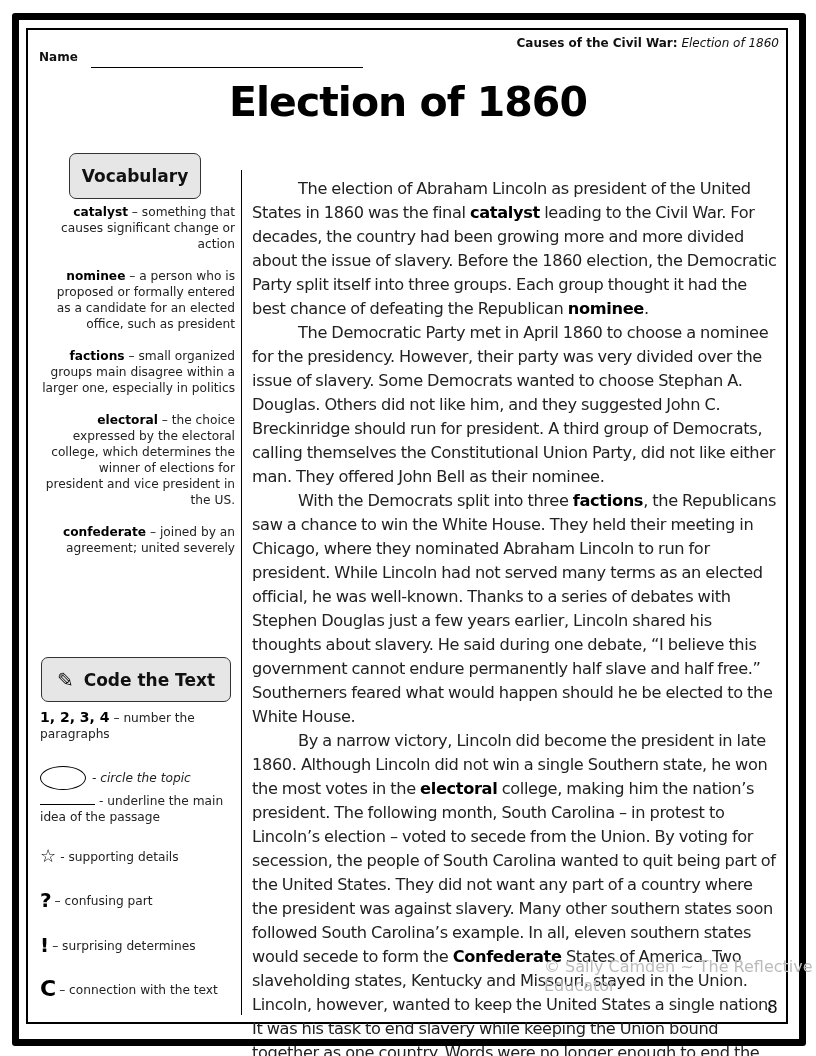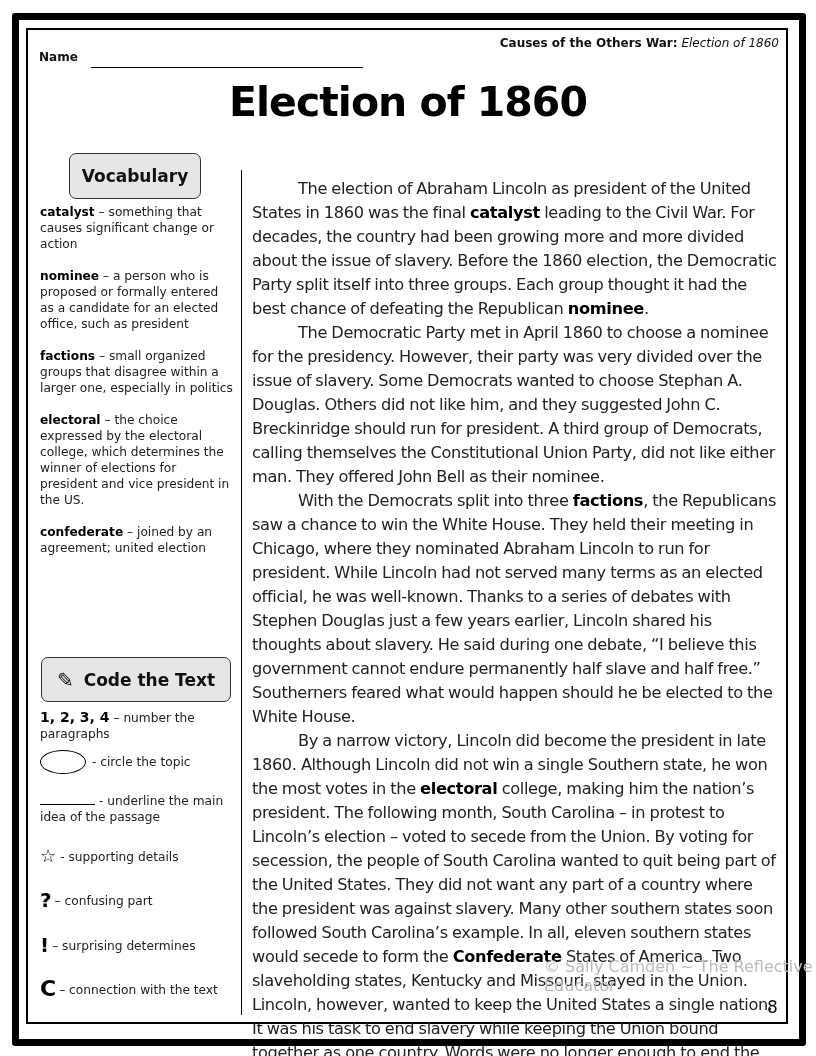--- a/index.html
+++ b/index.html
@@ -19,21 +19,21 @@
   .divider { position:absolute; left:241px; top:170px; width:0; height:845px; border-left:1.5px solid #000; }
 
   .side-box { position:absolute; background:#e6e6e6; border:1.5px solid #333; border-radius:7px;
               box-sizing:border-box; display:flex; align-items:center; justify-content:center;
               font-weight:bold; color:#111; }
   .vocab-box { left:69px; top:153px; width:132px; height:46px; font-size:17px; }
   .code-box { left:41px; top:657px; width:190px; height:45px; font-size:17px; }
   .code-box .pencil { font-size:20px; margin-right:10px; font-weight:normal; }
 
   .vocab-list { position:absolute; left:40px; top:204px; width:195px; font-size:12.2px; line-height:16px; color:#222; }
-  .vocab-item { margin-bottom:16px; }
+  .vocab-item { margin-bottom:16px;text-align:right; }
   .vocab-item b { color:#000; }
 
   .code-list { position:absolute; left:40px; top:709px; width:200px; font-size:12.2px; line-height:16px; color:#222; }
   .code-item { position:absolute; left:0; width:200px; }
   .code-item .sym { font-weight:bold; color:#000; }
   .oval { display:inline-block; width:46px; height:24px; border:1.5px solid #000; border-radius:50%;
           vertical-align:middle; margin-right:6px; box-sizing:border-box; }
   .uline { display:inline-block; width:55px; border-bottom:1.2px solid #000; margin-right:4px; height:10px; }
   .big-sym { font-size:20px; font-weight:bold; color:#000; vertical-align:-2px; margin-right:3px; }
   .star-sym { font-size:18px; color:#000; margin-right:4px; vertical-align:-1px; }
@@ -46,21 +46,21 @@
   .copyright { position:absolute; left:544px; top:957px; font-size:16px; color:#bbbbbb; }
   .page-num { position:absolute; left:767px; top:997px; font-size:17px; color:#111; }
 </style>
 </head>
 <body>
 
 <div class="outer-frame"></div>
 <div class="inner-frame"></div>
 
 <div class="series-title">
-  <b>Causes of the Others War:</b>
+  <b>Causes of the Civil War:</b>
   <i>Election of 1860</i>
 </div>
 
 <div class="name-row">Name</div>
 <div class="name-line"></div>
 
 <div class="page-title">Election of 1860</div>
 
 <div class="divider"></div>
 
@@ -69,40 +69,40 @@
 </div>
 
 <div class="vocab-list">
   <div class="vocab-item">
     <b>catalyst</b><span> – something that causes significant change or action</span>
   </div>
   <div class="vocab-item">
     <b>nominee</b><span> – a person who is proposed or formally entered as a candidate for an elected office, such as president</span>
   </div>
   <div class="vocab-item">
-    <b>factions</b><span> – small organized groups that disagree within a larger one, especially in politics</span>
+    <b>factions</b><span> – small organized groups main disagree within a larger one, especially in politics</span>
   </div>
   <div class="vocab-item">
     <b>electoral</b><span> – the choice expressed by the electoral college, which determines the winner of elections for president and vice president in the US.</span>
   </div>
   <div class="vocab-item">
-    <b>confederate</b><span> – joined by an agreement; united election</span>
+    <b>confederate</b><span> – joined by an agreement; united severely</span>
   </div>
 </div>
 
 <div class="side-box code-box">
   <span class="pencil">✎</span>
   <span>Code the Text</span>
 </div>
 
 <div class="code-list">
   <div class="code-item" style="top:0px;">
     <span class="sym" style="font-size:14px;">1, 2, 3, 4</span><span> – number the paragraphs</span>
   </div>
-  <div class="code-item" style="top:41px;">
+  <div class="code-item" style="top:57px;font-style:italic;">
     <span class="oval"></span><span>- circle the topic</span>
   </div>
   <div class="code-item" style="top:84px;">
     <span class="uline"></span><span>- underline the main idea of the passage</span>
   </div>
   <div class="code-item" style="top:139px;">
     <span class="star-sym">☆</span><span>- supporting details</span>
   </div>
   <div class="code-item" style="top:183px;">
     <span class="big-sym">?</span><span>– confusing part</span>

